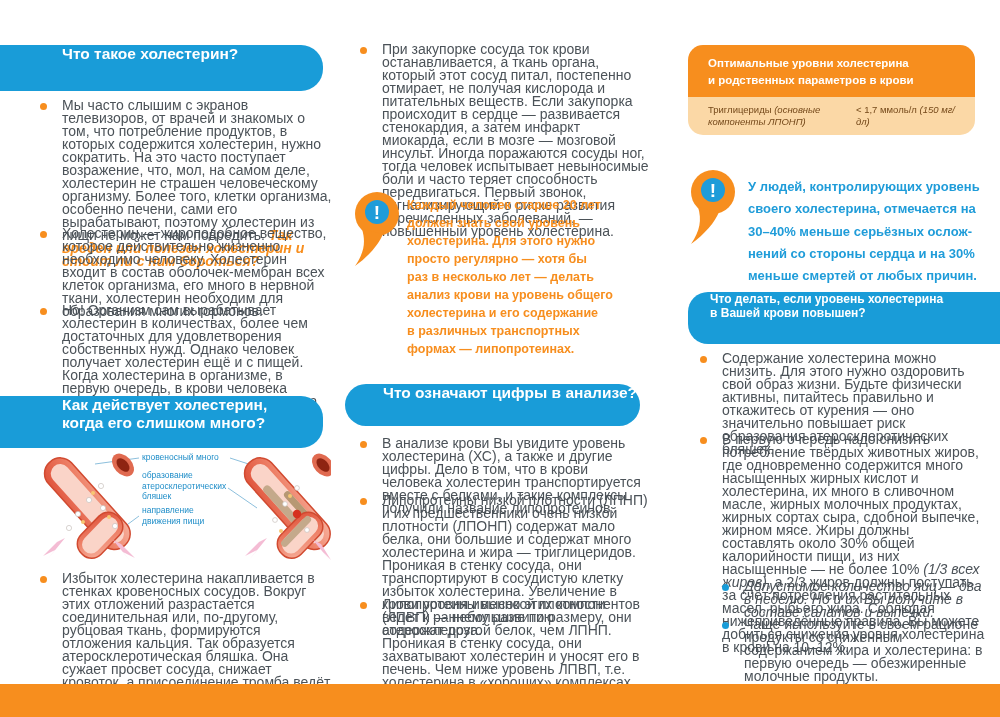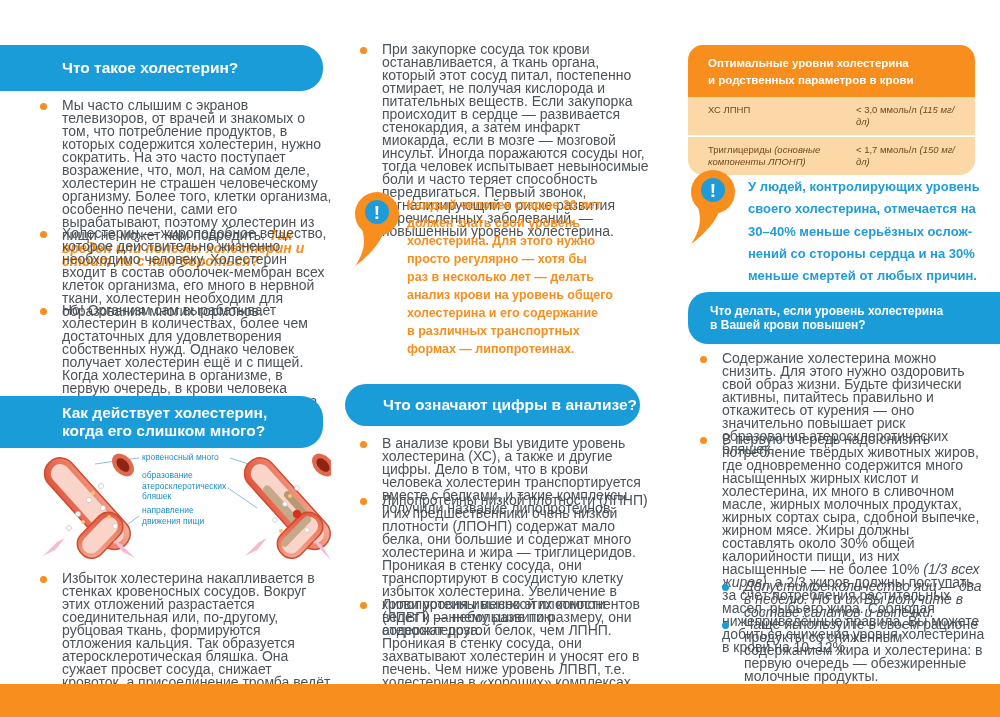--- a/index.html
+++ b/index.html
@@ -6,21 +6,21 @@
   .page {
     position:relative; width:1000px; height:717px; background:#ffffff;
     overflow:hidden; font-family:"Liberation Sans", sans-serif;
     margin:0 auto;
   }
   .bottom-bar { position:absolute; left:0; top:684px; width:1000px; height:33px; background:#F78E1E; }
 
   
   .hdr {
     position:absolute; background:#199CD8; color:#ffffff; font-weight:bold;
-    display:flex; align-items:center; font-size:15.5px; line-height:1.18;
+    display:flex; font-size:15.5px; line-height:1.18;
     white-space:pre-line;
   }
   .hdr-left { left:0; width:323px; border-radius:0 22px 22px 0; padding-left:62px; box-sizing:border-box; }
   .hdr-mid  { border-radius:21px; padding-left:38px; box-sizing:border-box; }
   .hdr-right{ border-radius:20px; padding-left:22px; box-sizing:border-box; }
 
   
   .bullet { position:absolute; display:flex; }
   .dot { flex:0 0 auto; width:7px; height:7px; border-radius:50%; background:#F78E1E; margin-top:4px; }
   .dot-blue { background:#199CD8; }
@@ -204,24 +204,20 @@
   <div class="bullet" style="left:360px; top:598px; width:290px;">
     <span class="dot"></span>
     <span class="btxt">Липопротеины высокой плотности (ЛПВП) — небольшие по размеру, они содержат другой белок, чем ЛПНП. Проникая в стенку сосуда, они захватывают холестерин и уносят его в печень. Чем ниже уровень ЛПВП, т.е. холестерина в «хороших» комплексах, тем выше риск атеросклероза.</span>
   </div>
 
   <div class="opt-box">
     <div class="opt-head prewrap">Оптимальные уровни холестерина
 и родственных параметров в крови</div>
     <div class="opt-body">
       <div class="opt-row">
-        <span class="opt-label"><span>ХС ЛПНП</span><span class="it"></span></span>
-        <span class="opt-value"><span>&lt; 3,0 ммоль/л </span><span class="it">(115 мг/дл)</span></span>
-      </div>
-      <div class="opt-row">
         <span class="opt-label"><span>Триглицериды </span><span class="it">(основные компоненты ЛПОНП)</span></span>
         <span class="opt-value"><span>&lt; 1,7 ммоль/л </span><span class="it">(150 мг/дл)</span></span>
       </div>
     </div>
   </div>
 
   <div class="bang" style="left:686px; top:168px;">
     <svg width="52" height="78" viewBox="0 0 52 78">
       <circle cx="27" cy="24" r="22" fill="#F78E1E"></circle>
       <path d="M12 39 C16 52 14 63 5 76 C19 66 29 54 33 44 Z" fill="#F78E1E"></path>

